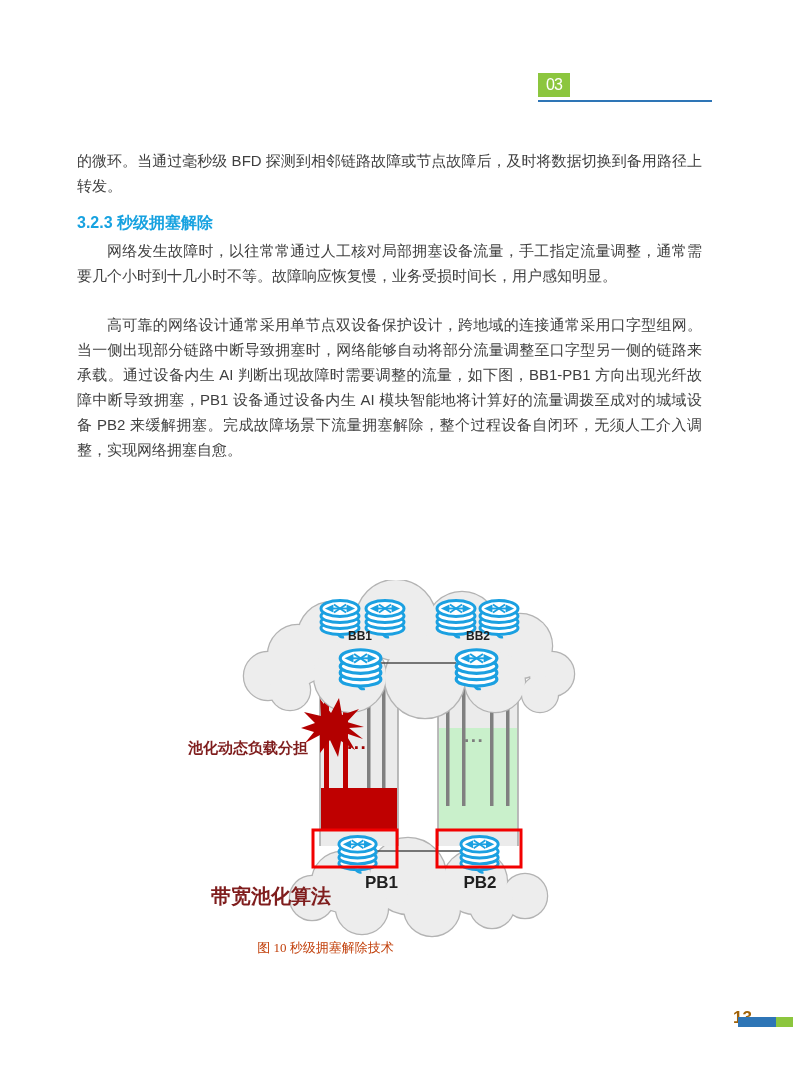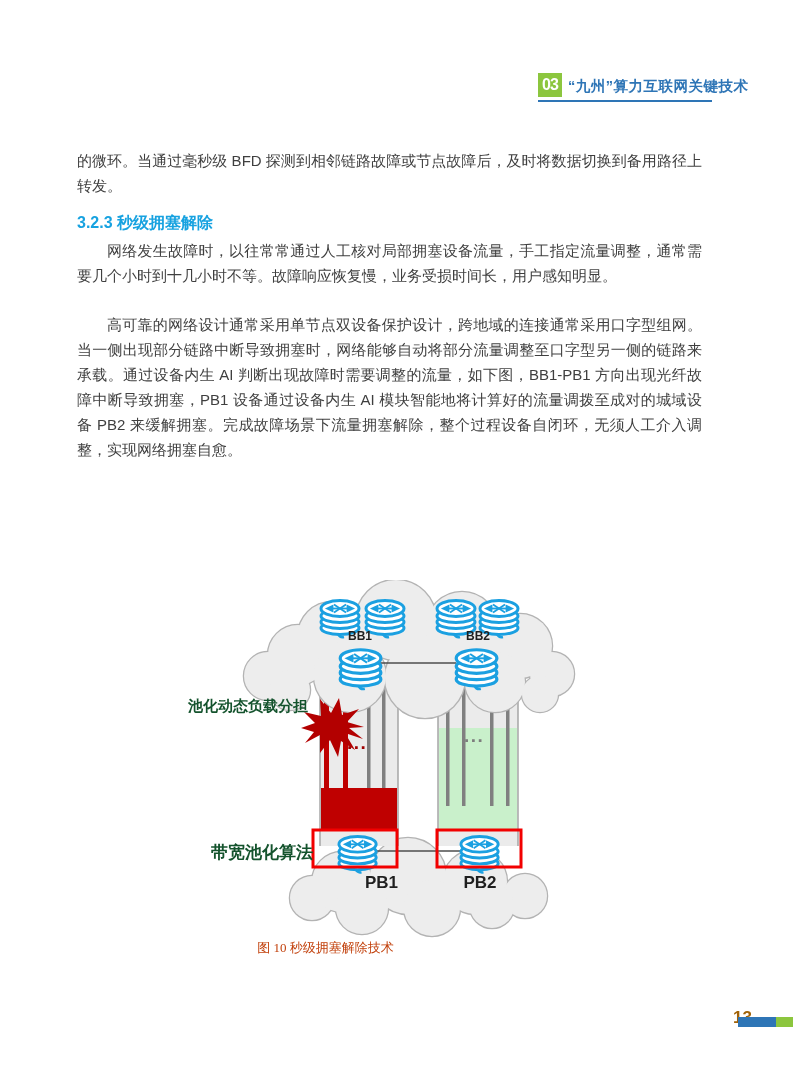--- a/index.html
+++ b/index.html
@@ -3,22 +3,22 @@
 <meta charset="utf-8">
 <style>
   html,body{margin:0;padding:0;background:#ffffff;}
   .page{
     position:relative;width:793px;height:1077px;background:#fff;
     font-family:"Liberation Sans","DejaVu Sans",sans-serif;
     overflow:hidden;outline:1px solid #e3e3e3;
   }
   
   .chap-badge{
-    position:absolute;left:538px;top:73px;width:24px;height:24px;
-    background:#8cc63e;color:#ffffff;font-weight:bold;font-size:16px;
+    position:absolute;left:538px;top:73px;width:32px;height:24px;
+    background:#8cc63e;color:#ffffff;font-weight:normal;font-size:16px;
     display:flex;align-items:center;justify-content:center;letter-spacing:-1px;
   }
   .chap-title{
     position:absolute;left:568px;top:77px;width:200px;
     color:#2e75b6;font-weight:bold;font-size:14.5px;letter-spacing:.5px;white-space:nowrap;
   }
   .header-rule{position:absolute;left:538px;top:100px;width:174px;height:2px;background:#2e75b6;}
   
   .bodytext{
     position:absolute;left:77px;top:148px;width:625px;
@@ -33,22 +33,22 @@
   .bodytext p.afterhead{margin-bottom:24px;}
   
   .fig{position:absolute;left:0;top:0;width:793px;height:1077px;pointer-events:none;}
   .fig svg{position:absolute;left:240px;top:580px;}
   .node-lbl{
     position:absolute;width:80px;text-align:center;
     font-size:12px;font-weight:700;color:#1f1f1f;
   }
   .pb-lbl{font-size:17px;font-weight:600;}
   .red-lbl{
-    position:absolute;color:#14532d;font-weight:bold;font-size:15px;
-    text-align:right;white-space:nowrap;
+    position:absolute;color:#7f1d1d;font-weight:bold;font-size:15px;
+    text-align:right;white-space:nowrap;margin-top:42px;
   }
   .dots{
     position:absolute;font-weight:900;font-size:19px;letter-spacing:1.5px;line-height:20px;
   }
   .dots.red{color:#a00000;}
   .dots.gray{color:#7d7d7d;}
   .fig-caption{
     position:absolute;left:0;top:939px;width:651px;text-align:center;
     font-family:"Liberation Serif","DejaVu Serif",serif;font-size:13px;color:#c2410c;
   }
@@ -59,21 +59,20 @@
   }
   .foot-bar-blue{position:absolute;left:738px;top:1017px;width:38px;height:10px;background:#2e75b6;}
   .foot-bar-green{position:absolute;left:776px;top:1017px;width:17px;height:10px;background:#8cc63e;}
 </style>
 </head>
 <body>
 
 <div class="page">
 
   <div class="chap-badge">03</div>
-  <div class="chap-title">“九州”算力互联网关键技术</div>
   <div class="header-rule"></div>
 
   <div class="bodytext">
     <p class="noindent">的微环。当通过毫秒级 BFD 探测到相邻链路故障或节点故障后，及时将数据切换到备用路径上转发。</p>
     <h3>3.2.3 秒级拥塞解除</h3>
     <p class="afterhead">网络发生故障时，以往常常通过人工核对局部拥塞设备流量，手工指定流量调整，通常需要几个小时到十几小时不等。故障响应恢复慢，业务受损时间长，用户感知明显。</p>
     <p>高可靠的网络设计通常采用单节点双设备保护设计，跨地域的连接通常采用口字型组网。当一侧出现部分链路中断导致拥塞时，网络能够自动将部分流量调整至口字型另一侧的链路来承载。通过设备内生 AI 判断出现故障时需要调整的流量，如下图，BB1-PB1 方向出现光纤故障中断导致拥塞，PB1 设备通过设备内生 AI 模块智能地将计算好的流量调拨至成对的城域设备 PB2 来缓解拥塞。完成故障场景下流量拥塞解除，整个过程设备自闭环，无须人工介入调整，实现网络拥塞自愈。</p>
   </div>
 
   <div class="fig">
@@ -187,21 +186,21 @@
 
       <rect x="313" y="830" width="84" height="37" fill="none" stroke="#f20000" stroke-width="3"></rect>
       <rect x="437" y="830" width="84" height="37" fill="none" stroke="#f20000" stroke-width="3"></rect>
     </svg>
 
     <div class="node-lbl" style="left:320px;top:629px;">BB1</div>
     <div class="node-lbl" style="left:438px;top:629px;">BB2</div>
     <div class="node-lbl pb-lbl" style="left:318px;top:873px;text-align:right;">PB1</div>
     <div class="node-lbl pb-lbl" style="left:440px;top:873px;">PB2</div>
     <div class="red-lbl" style="left:158px;top:697px;width:150px;">池化动态负载分担</div>
-    <div class="red-lbl" style="left:211px;top:841px;width:100px;font-size:17px;">带宽池化算法</div>
+    <div class="red-lbl" style="left:211px;top:841px;width:100px;font-size:20px;">带宽池化算法</div>
     <div class="dots red" style="left:347px;top:733px;">...</div>
     <div class="dots gray" style="left:464px;top:726px;">...</div>
 
     <div class="fig-caption">图 10 秒级拥塞解除技术</div>
   </div>
 
   <div class="page-num">13</div>
   <div class="foot-bar-blue"></div>
   <div class="foot-bar-green"></div>
 

